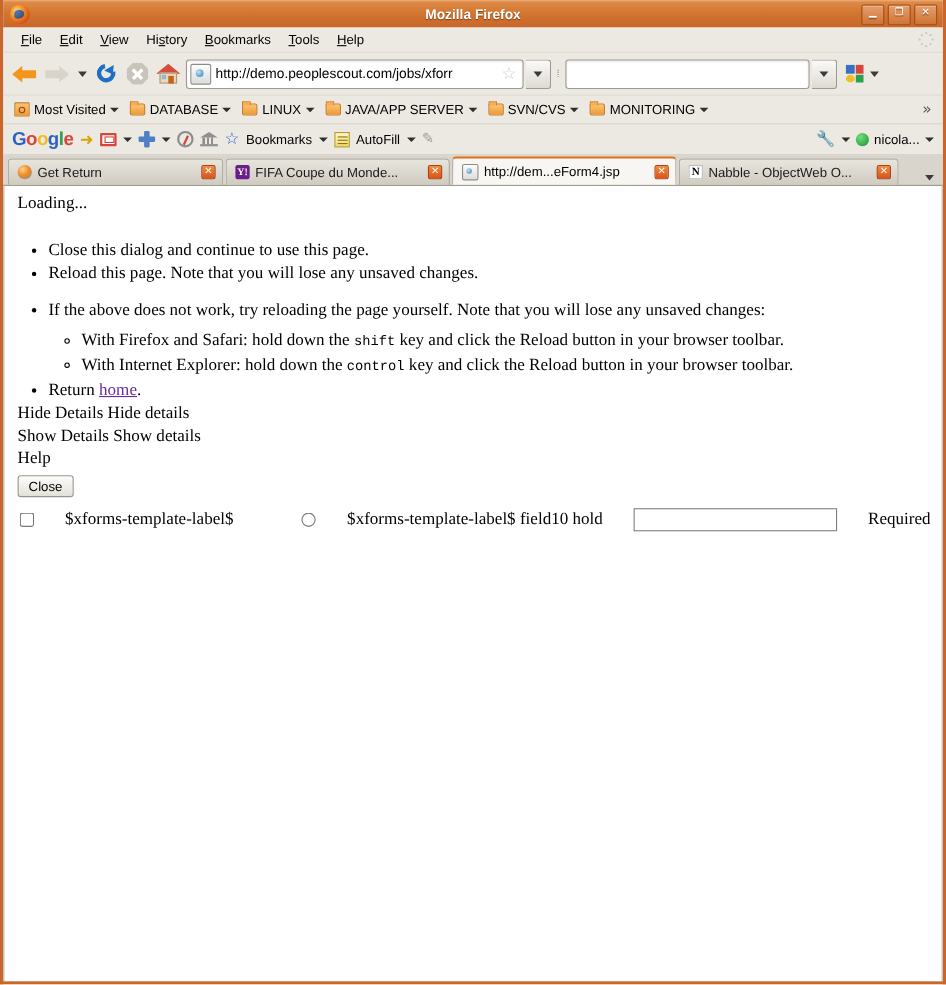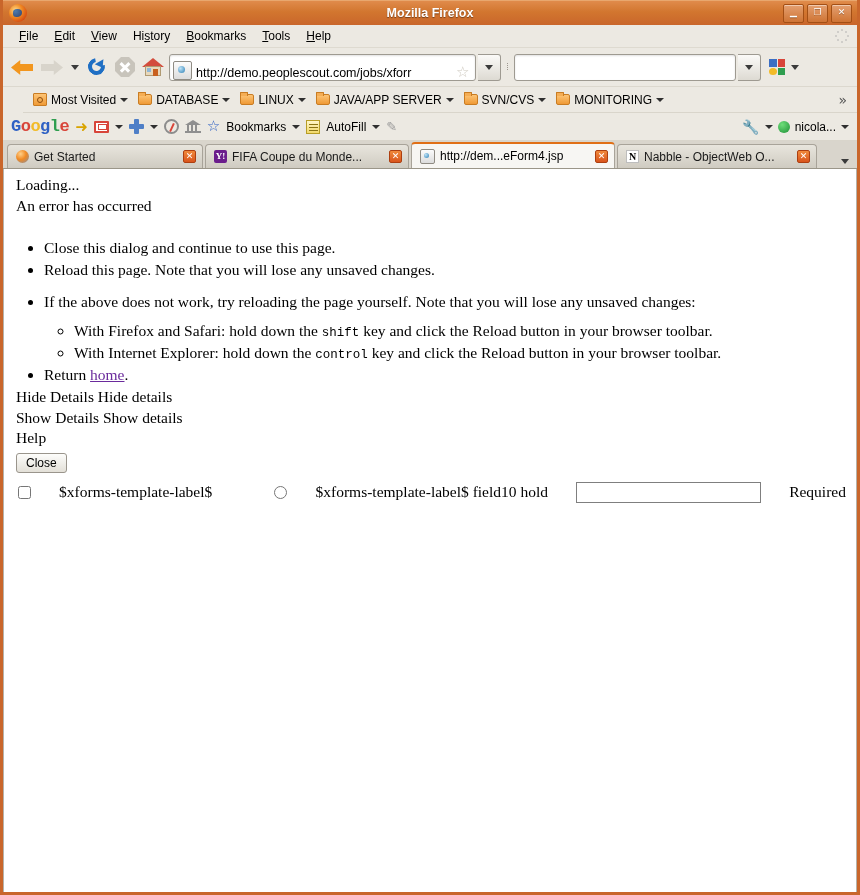--- a/index.html
+++ b/index.html
@@ -188,21 +188,21 @@
   }
 
   .urlbar {
     flex: 0 0 auto;
     width: 305px;
     height: 25px;
     background: #fff;
     border: 1px solid #9e9a91;
     border-radius: 3px;
     display: flex;
-    align-items: flex-end;
+    align-items: center;
     box-shadow: inset 0 1px 2px rgba(0,0,0,.12);
     overflow: hidden;
   }
   .site-ico {
     width: 17px;height: 17px;
     margin: 0 4px 0 3px;
     border: 1px solid #8f8b83;
     border-radius: 2px;
     background: linear-gradient(to bottom,#fcfcfc,#dcdcdc);
     position: relative; flex:none;
@@ -253,21 +253,20 @@
   .bookmarkbar {
     height: 25px;
     background: #ece9e2;
     display: flex;
     align-items: center;
     padding: 0 6px;
     gap: 2px;
     border-bottom: 1px solid #d9d5cb;
     flex: none;
     position: relative;
-    margin-left: 20px;
   }
   .bm-item {
     display: flex; align-items: center; gap: 4px;
     padding: 2px 4px; font-size: 12px; color: #000; white-space: nowrap;
   }
   .folder-ico{
     width:14px;height:11px;flex:none;position:relative;
     background:linear-gradient(to bottom,#fdc475,#ef9a36);
     border:1px solid #c97c22;border-radius:1px 2px 2px 2px;box-sizing:border-box;
   }
@@ -293,21 +292,21 @@
     font-family:"DejaVu Sans",sans-serif;
   }
 
   
   .gtoolbar{
     height: 27px;
     background:#ece9e2;
     display:flex;align-items:center;gap:6px;padding:0 8px;
     border-bottom:1px solid #d9d5cb;flex:none;
   }
-  .glogo{ font-family:Liberation Mono, monospace; font-size:17px; font-weight:bold; letter-spacing:-.5px;}
+  .glogo{ font-family:Liberation Sans, sans-serif; font-size:17px; font-weight:bold; letter-spacing:-.5px;}
   .glogo .c1{color:#2f61c4}.glogo .c2{color:#d8453a}.glogo .c3{color:#f2bb28}
   .glogo .c4{color:#2f61c4}.glogo .c5{color:#2f9e4f}.glogo .c6{color:#d8453a}
   .g-arrow{color:#d9a400;font-size:15px;font-weight:bold;font-family:"DejaVu Sans",sans-serif;}
   .g-mail{
     width:15px;height:12px;position:relative;flex:none;
     border:2px solid #d8453a;background:#fff;box-sizing:border-box;border-radius:1px;
   }
   .g-mail:after{content:"";position:absolute;left:2px;top:1px;width:9px;height:6px;border:1px solid #d8453a;box-sizing:border-box;}
   .g-plus{
     width:15px;height:15px;position:relative;flex:none;
@@ -647,21 +646,21 @@
       <div class="chev-down"></div>
       <div class="g-user-dot"></div>
       <div class="g-label">nicola...</div>
       <div class="chev-down"></div>
     </div>
   </div>
 
   <div class="tabstrip">
     <div class="tab" style="width:196px">
       <span class="fav-getstarted"></span>
-      <span class="tab-label" style="flex:1">Get Started</span>
+      <span class="tab-label" style="flex:1">Get Return</span>
       <span class="tab-close">✕</span>
     </div>
     <div class="tab" style="width:204px">
       <span class="fav-yahoo">Y!</span>
       <span class="tab-label" style="flex:1">FIFA Coupe du Monde...</span>
       <span class="tab-close">✕</span>
     </div>
     <div class="tab active" style="width:204px">
       <span class="fav-page"></span>
       <span class="tab-label" style="flex:1">http://dem...eForm4.jsp</span>
@@ -672,21 +671,20 @@
       <span class="tab-label" style="flex:1">Nabble - ObjectWeb O...</span>
       <span class="tab-close">✕</span>
     </div>
     <div class="tabs-drop">
       <span class="mini-caret"></span>
     </div>
   </div>
 
   <div class="content">
     <p class="loading-line">Loading...</p>
-    <p class="loading-line">An error has occurred</p>
     <div class="para-gap"></div>
 
     <ul class="lvl1">
       <li>Close this dialog and continue to use this page.</li>
       <li>Reload this page. Note that you will lose any unsaved changes.</li>
       <li style="margin-top:12px">
         <span>If the above does not work, try reloading the page yourself. Note that you will lose any unsaved changes:</span>
         <ul class="lvl2">
           <li><span>With Firefox and Safari: hold down the </span><code class="mono">shift</code><span> key and click the Reload button in your browser toolbar.</span></li>
           <li><span>With Internet Explorer: hold down the </span><code class="mono">control</code><span> key and click the Reload button in your browser toolbar.</span></li>

